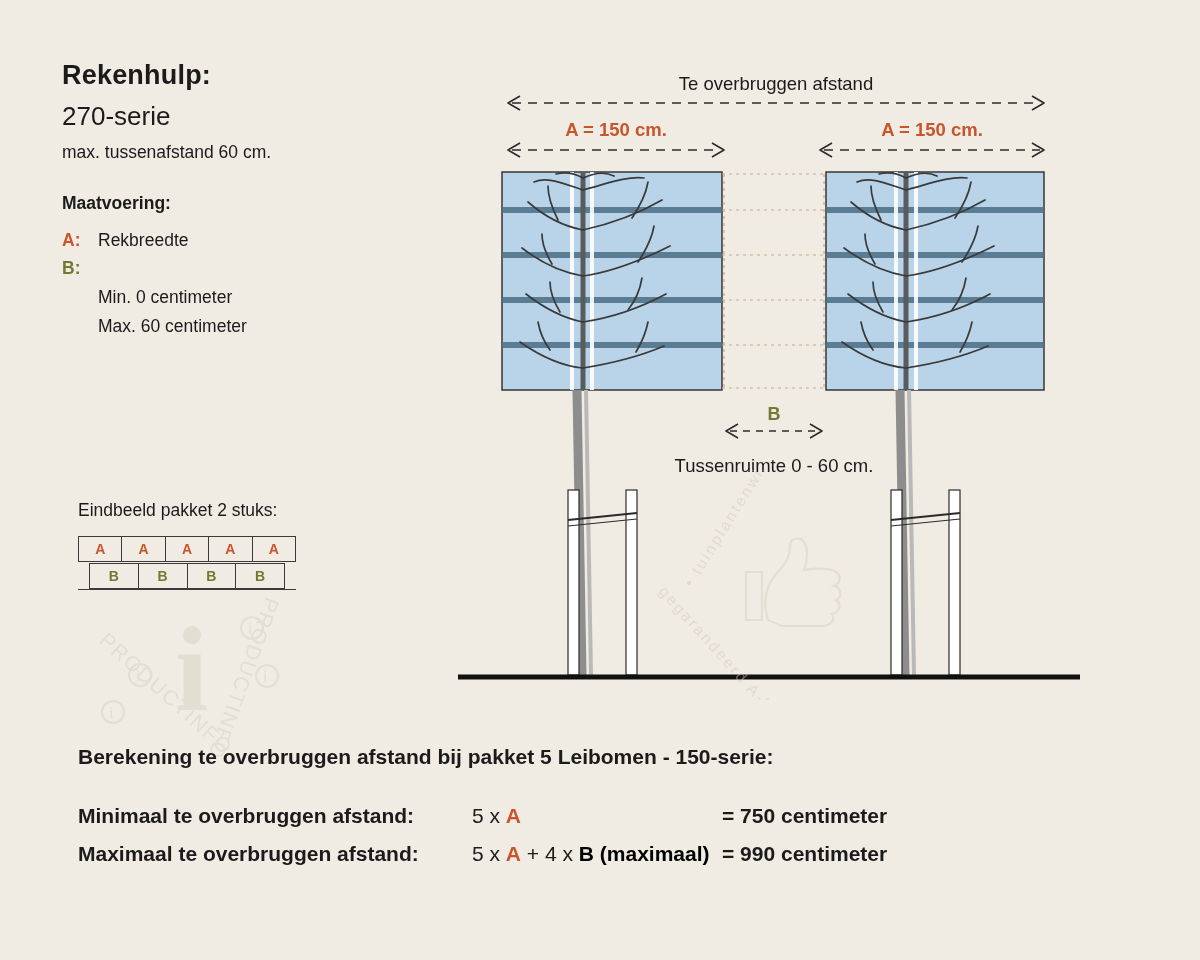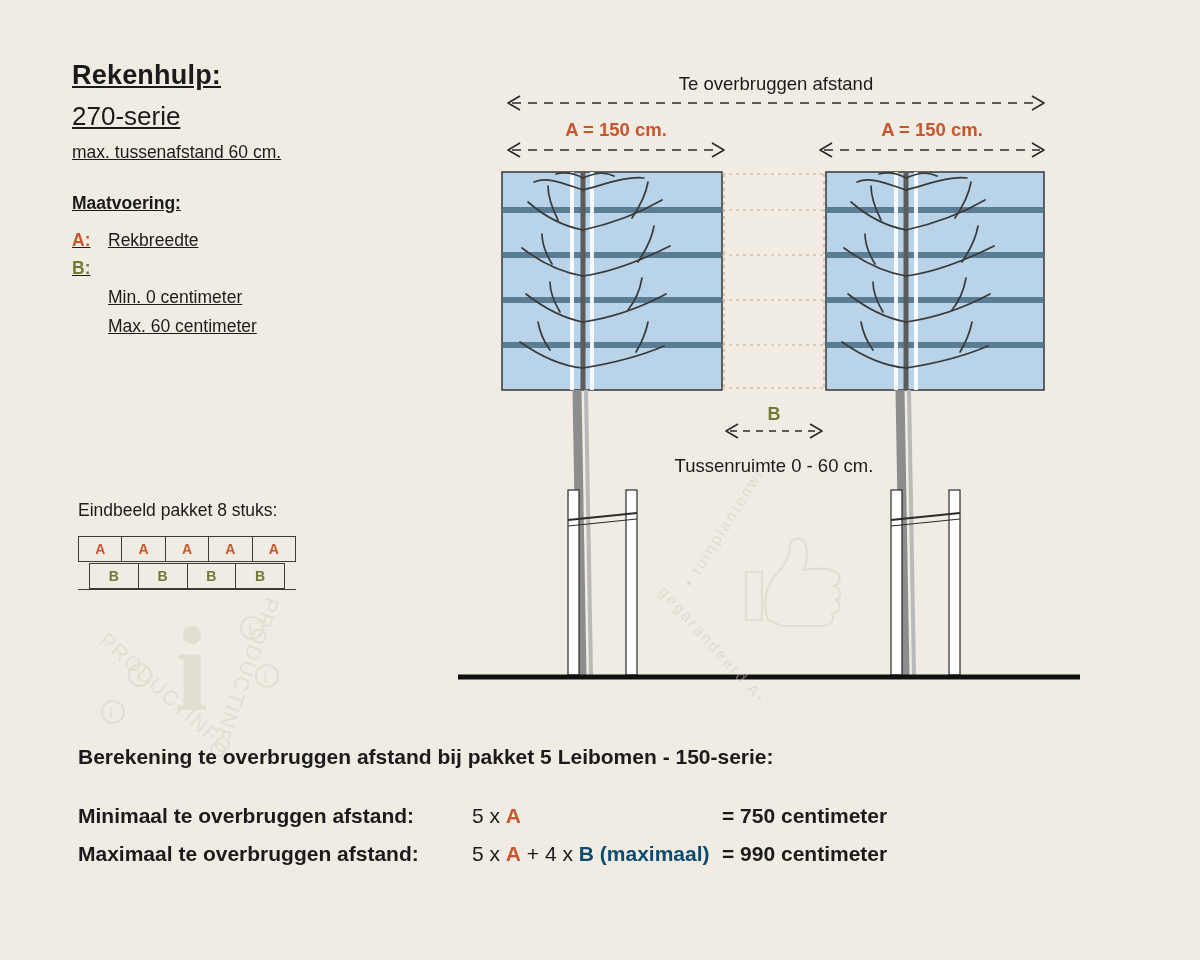--- a/index.html
+++ b/index.html
@@ -16,24 +16,23 @@
     position: relative;
   }
   .page {
     position: absolute;
     inset: 0;
   }
 
   
   .left-col {
     position: absolute;
-    left: 72px;
+    left: 62px;
     top: 60px;
     width: 380px;
-    text-decoration: underline;
   }
   .title {
     font-size: 27px;
     font-weight: bold;
     letter-spacing: .2px;
     margin: 0 0 10px 0;
   }
   .serie {
     font-size: 26px;
     margin: 0 0 6px 0;
@@ -132,21 +131,21 @@
     width: 362px;
   }
   .calc-formula {
     width: 250px;
     margin-left: 32px;
   }
   .calc-result {
     font-weight: bold;
   }
   .orange { color: #c8552b; font-weight: bold; }
-  .olive  { color: #0c4a6e; font-weight: bold; }
+  .olive  { color: #000000; font-weight: bold; }
 
   
   .diagram {
     position: absolute;
     left: 440px;
     top: 50px;
     width: 640px;
     height: 650px;
   }
   .diagram svg { display: block; }
@@ -187,21 +186,21 @@
       <span class="legend-key key-a">A:</span>
       <span>Rekbreedte</span>
     </div>
     <div class="legend-row">
       <span class="legend-key key-b">B:</span>
     </div>
     <div class="indent">Min. 0 centimeter</div>
     <div class="indent">Max. 60 centimeter</div>
   </div>
 
-  <div class="eindbeeld-label">Eindbeeld pakket 8 stuks:</div>
+  <div class="eindbeeld-label">Eindbeeld pakket 2 stuks:</div>
   <div class="eindbeeld">
     <div class="eb-row">
       <div class="eb-cell a">A</div>
       <div class="eb-cell a">A</div>
       <div class="eb-cell a">A</div>
       <div class="eb-cell a">A</div>
       <div class="eb-cell a">A</div>
     </div>
     <div class="eb-row b-row">
       <div class="eb-cell b">B</div>

